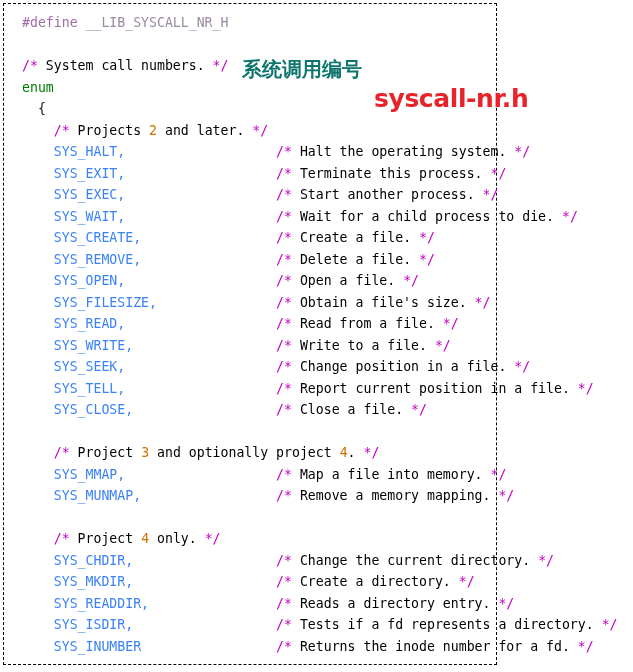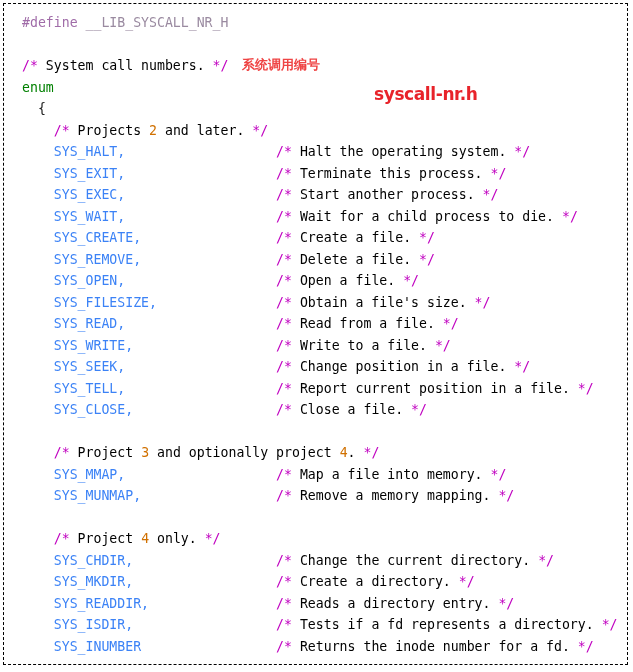--- a/index.html
+++ b/index.html
@@ -13,21 +13,21 @@
     height: 672px;
     overflow: hidden;
     font-family: "DejaVu Sans Mono", "Liberation Mono", monospace;
   }
 
   
   #code-frame {
     position: absolute;
     left: 3px;
     top: 3px;
-    width: 625px;
+    width: 494px;
     height: 662px;
     box-sizing: border-box;
     border: 1px dashed #000000;
     background: #ffffff;
   }
 
   
   #code-listing {
     position: absolute;
     left: 0;
@@ -62,29 +62,29 @@
   
   .annot {
     position: absolute;
     color: #e8232a;
     white-space: nowrap;
   }
   #annot-cn {
     left: 238px;
     top: 52px;
     font-family: Liberation Serif, serif;
-    font-size: 13px;
+    font-size: 20px;
     font-weight: 700;
-    color: #ef4444;
+    color: #0f766e;
   }
   #annot-title {
     left: 370px;
     top: 80px;
     font-family: "DejaVu Sans", "Liberation Sans", sans-serif;
-    font-size: 17px;
+    font-size: 25px;
     font-weight: 700;
     letter-spacing: -0.4px;
     color: #e8232a;
   }
 </style>
 </head>
 <body>
 
 <div id="code-frame">
 

